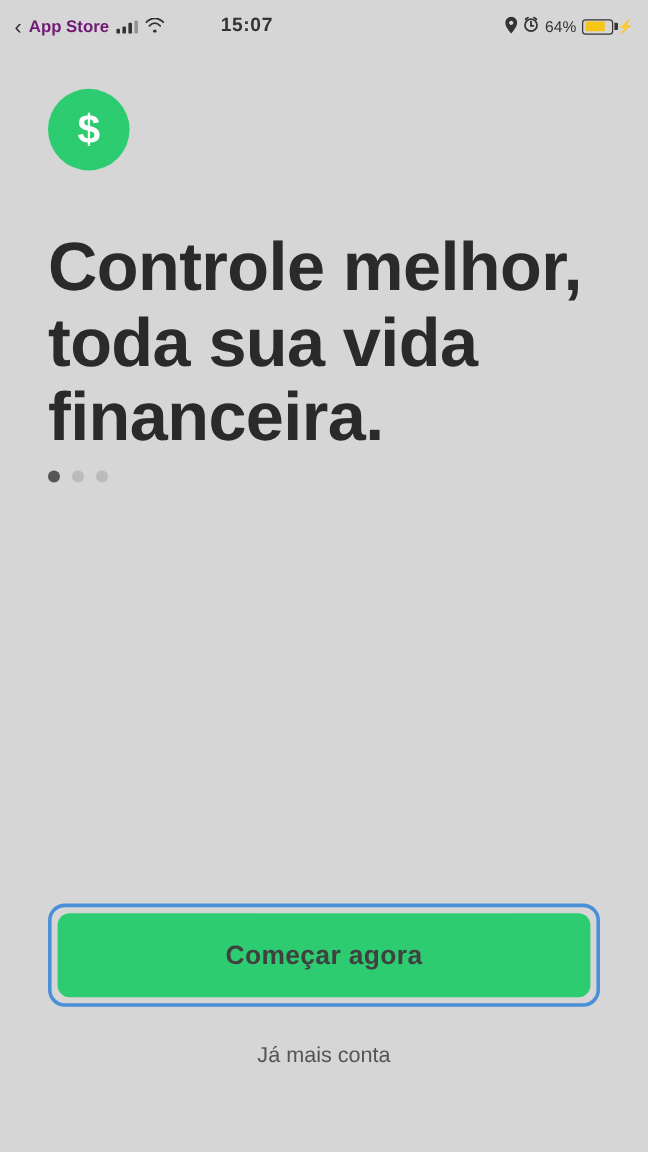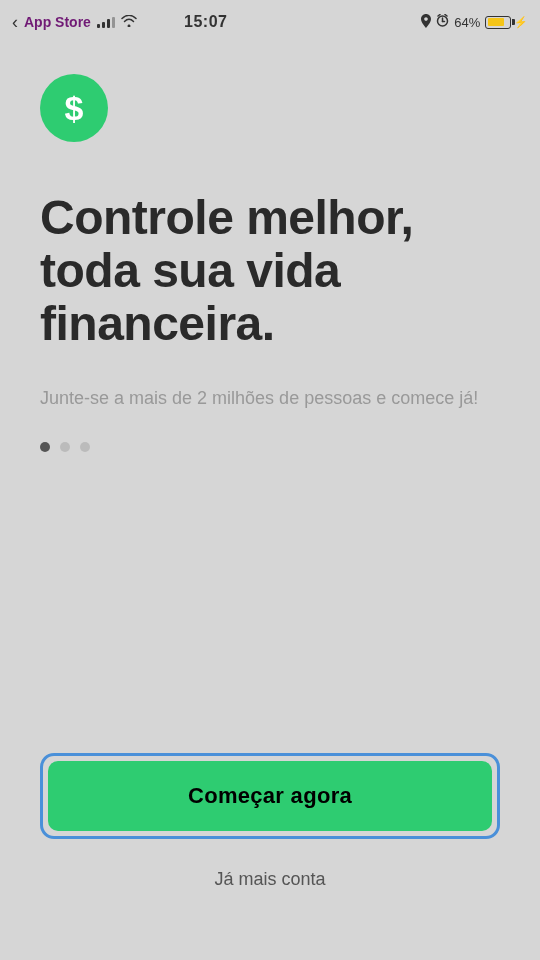--- a/index.html
+++ b/index.html
@@ -152,25 +152,25 @@
     }
 
     .dollar-sign {
       color: white;
       font-size: 34px;
       font-weight: 700;
     }
 
     
     .headline {
-      font-size: 48px;
+      font-size: 57px;
       font-weight: 800;
       color: #2a2a2a;
       line-height: 1.1;
-      margin-bottom: 36px;
+      margin-bottom: 12px;
       letter-spacing: -0.5px;
     }
 
     
     .subtitle {
       font-size: 18px;
       color: #999;
       font-weight: 400;
       line-height: 1.4;
       margin-bottom: 30px;
@@ -213,21 +213,21 @@
       border: 3px solid #4a90d9;
       border-radius: 14px;
       padding: 5px;
       margin-bottom: 20px;
     }
 
     .btn-start {
       width: 100%;
       padding: 22px 0;
       background-color: #2ecc71;
-      color: #000000;
+      color: #404040;
       font-size: 22px;
       font-weight: 600;
       border: none;
       border-radius: 10px;
       cursor: pointer;
       letter-spacing: 0.3px;
     }
 
     .btn-login {
       background: transparent;
@@ -288,21 +288,20 @@
 </div>
 
 <div class="main-content">
 
   <div class="app-logo">
     <span class="dollar-sign">$</span>
   </div>
 
   <h1 class="headline">Controle melhor, toda sua vida financeira.</h1>
 
-  <p class="subtitle">Junte-se a mais de 2 milhões de pessoas e comece já!</p>
 
   <div class="pagination-dots">
     <div class="dot active"></div>
     <div class="dot inactive"></div>
     <div class="dot inactive"></div>
   </div>
 
   <div class="cta-area">
     <div class="btn-wrapper">
       <button class="btn-start">Começar agora</button>

